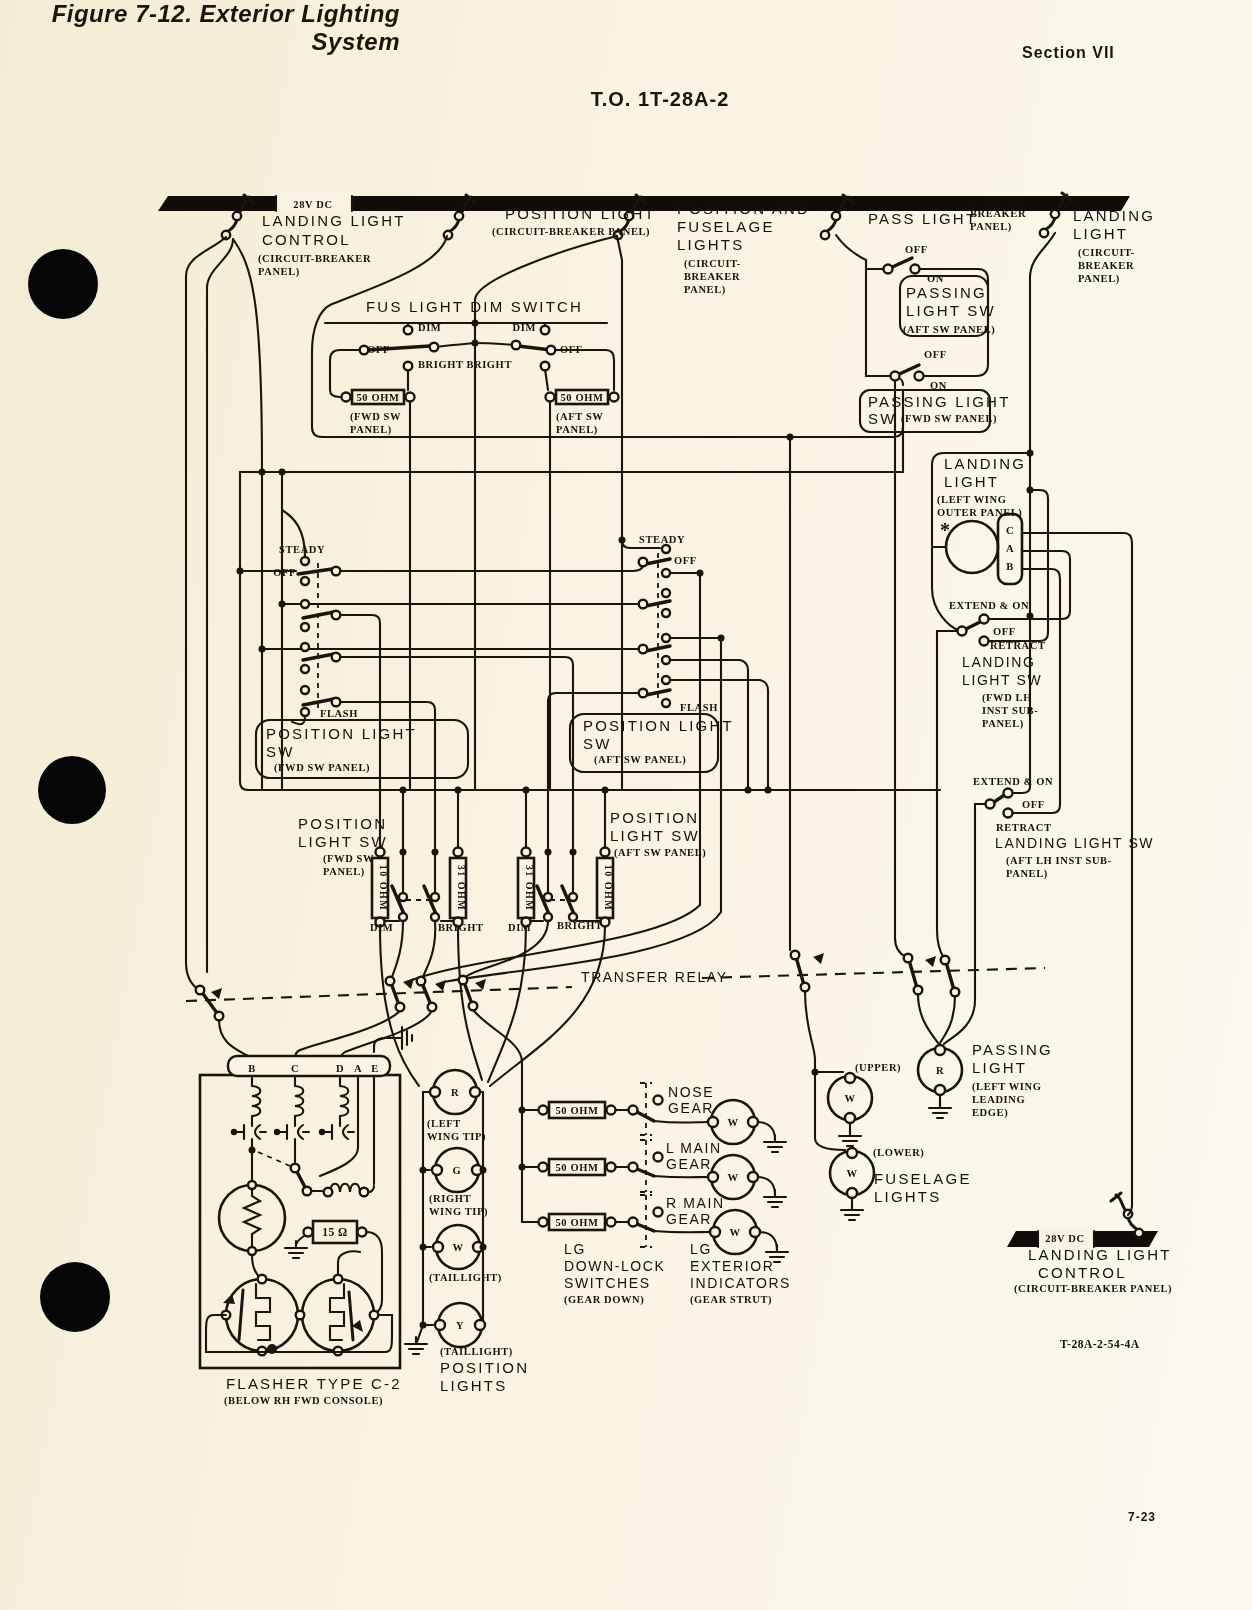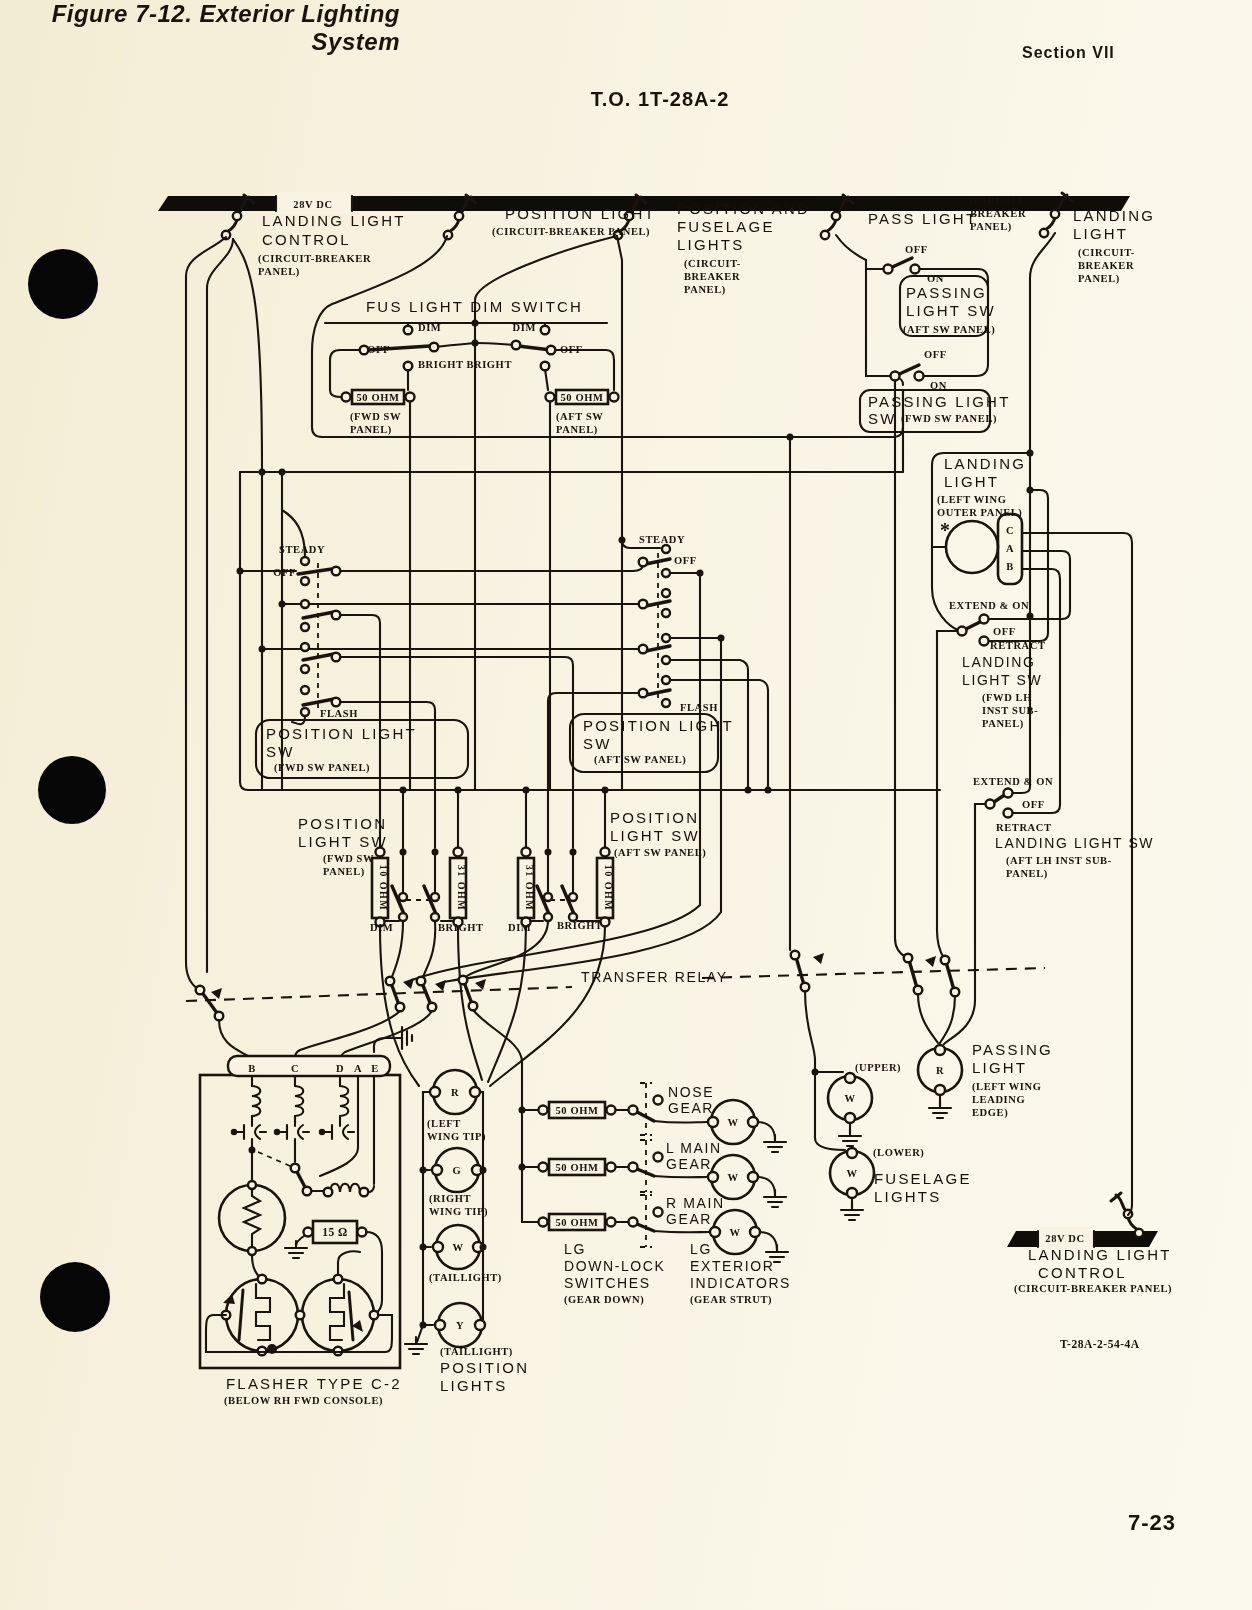--- a/index.html
+++ b/index.html
@@ -4,21 +4,21 @@
 <style>
   html,body{margin:0;padding:0;background:#777;}
   .page{position:relative;width:1252px;height:1610px;overflow:hidden;
     background:linear-gradient(100deg,#f3ecd4 0%,#f7f2e0 35%,#faf6e8 70%,#fbf8ee 100%);
     font-family:"Liberation Sans",sans-serif;color:#1b140c;}
   .hole{position:absolute;background:#060606;border-radius:50%;}
   .hdr{position:absolute;font-weight:bold;letter-spacing:1px;}
   #to-num{left:560px;top:56px;width:200px;font-size:20px;text-align:center;margin-top:32px;}
   #section{left:1022px;top:44px;width:160px;font-size:16px;}
   #caption{left:470px;top:1478px;width:400px;text-align:right;font-size:24px;font-weight:bold;font-style:italic;letter-spacing:.5px;}
-  #pagenum{left:1128px;top:1510px;font-size:22px;font-weight:bold;}
+  #pagenum{left:1128px;top:1510px;font-size:12px;font-weight:bold;}
   svg{position:absolute;left:0;top:0;}
   .w{fill:none;stroke:#1b140c;stroke-width:2.1;stroke-linecap:round;}
   .w3{fill:none;stroke:#1b140c;stroke-width:3;stroke-linecap:round;}
   .blade{fill:none;stroke:#1b140c;stroke-width:3.4;stroke-linecap:round;}
   .comp{fill:none;stroke:#1b140c;stroke-width:2.6;}
   .c{fill:#f8f3e2;stroke:#1b140c;stroke-width:2.4;}
   .d{fill:#1b140c;stroke:none;}
   .dash{fill:none;stroke:#1b140c;stroke-width:2.1;stroke-dasharray:11 8;}
   .dash2{fill:none;stroke:#1b140c;stroke-width:1.8;stroke-dasharray:5 5;}
   .bus{fill:#100c08;stroke:none;}

